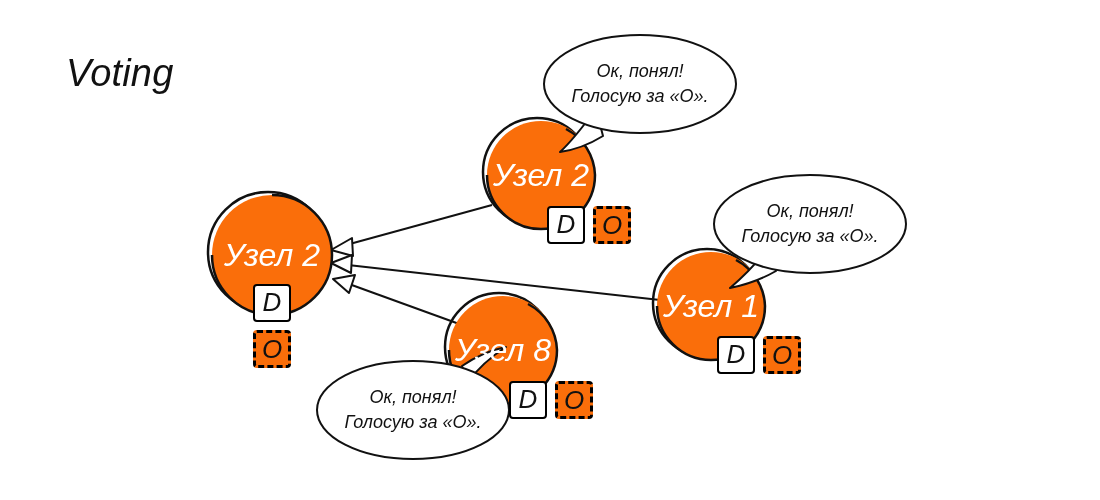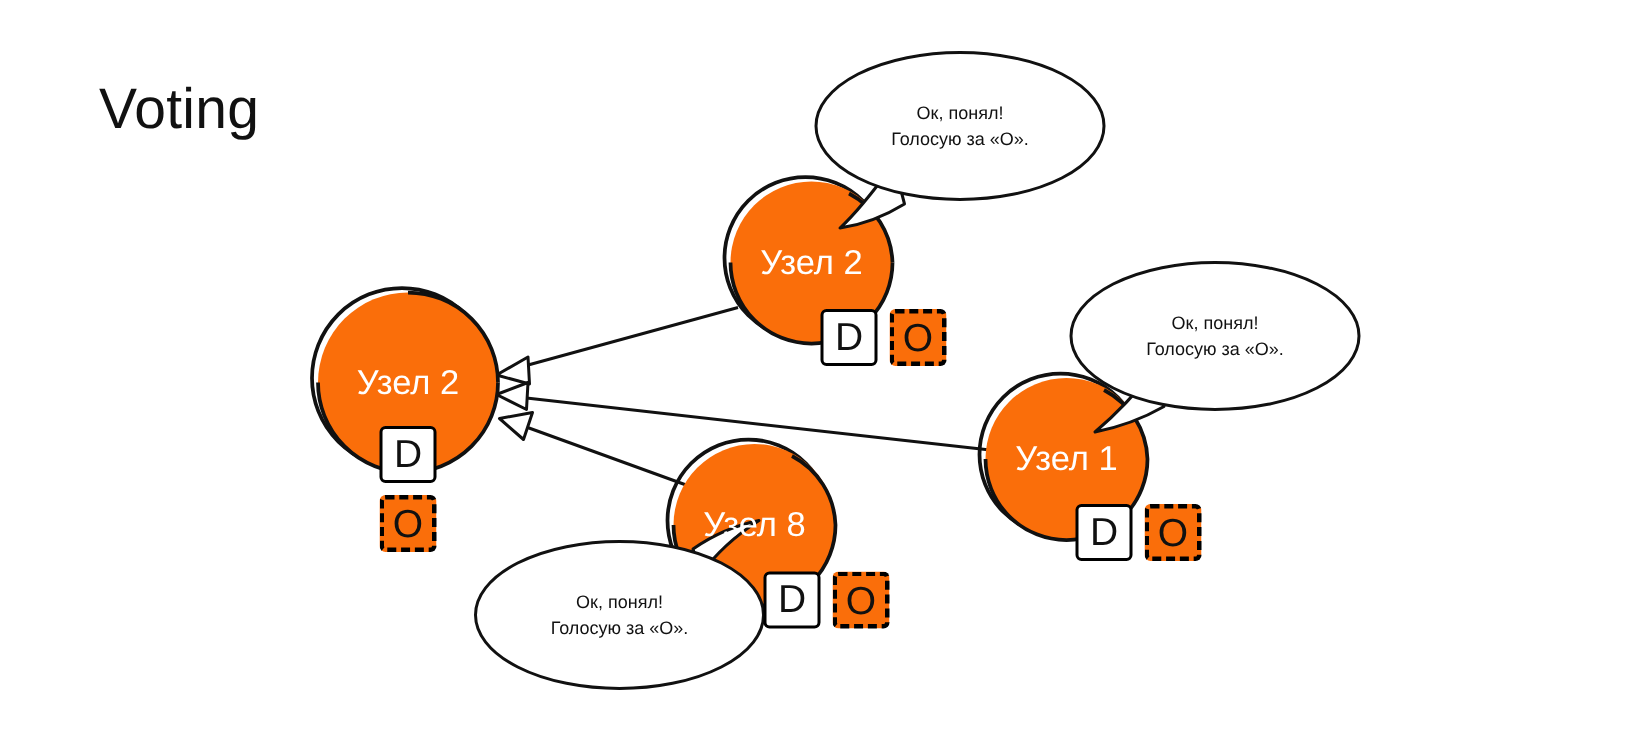--- a/index.html
+++ b/index.html
@@ -9,20 +9,21 @@
   }
   body {
     font-family: "Liberation Sans", sans-serif;
   }
   #canvas {
     position: relative;
     width: 948px;
     height: 500px;
     background: #ffffff;
     overflow: hidden;
+    font-style: italic;
   }
   #diagram-svg {
     position: absolute;
     left: 0;
     top: 0;
     width: 1100px;
     height: 500px;
   }
   .slide-title {
     position: absolute;
@@ -30,31 +31,31 @@
     top: 52px;
     font-size: 38px;
     font-weight: 400;
     color: #111111;
     letter-spacing: 0.2px;
     white-space: nowrap;
   }
   .node-label {
     position: absolute;
     color: #ffffff;
-    font-size: 23px;
+    font-size: 32px;
     font-weight: 400;
     white-space: nowrap;
     text-align: center;
     transform: translate(-50%, -50%);
     pointer-events: none;
   }
   .bubble-text {
     position: absolute;
     color: #111111;
-    font-size: 12px;
+    font-size: 18px;
     line-height: 1.38;
     text-align: center;
     white-space: nowrap;
     transform: translate(-50%, -50%);
     pointer-events: none;
   }
   .chip {
     position: absolute;
     width: 38px;
     height: 38px;

